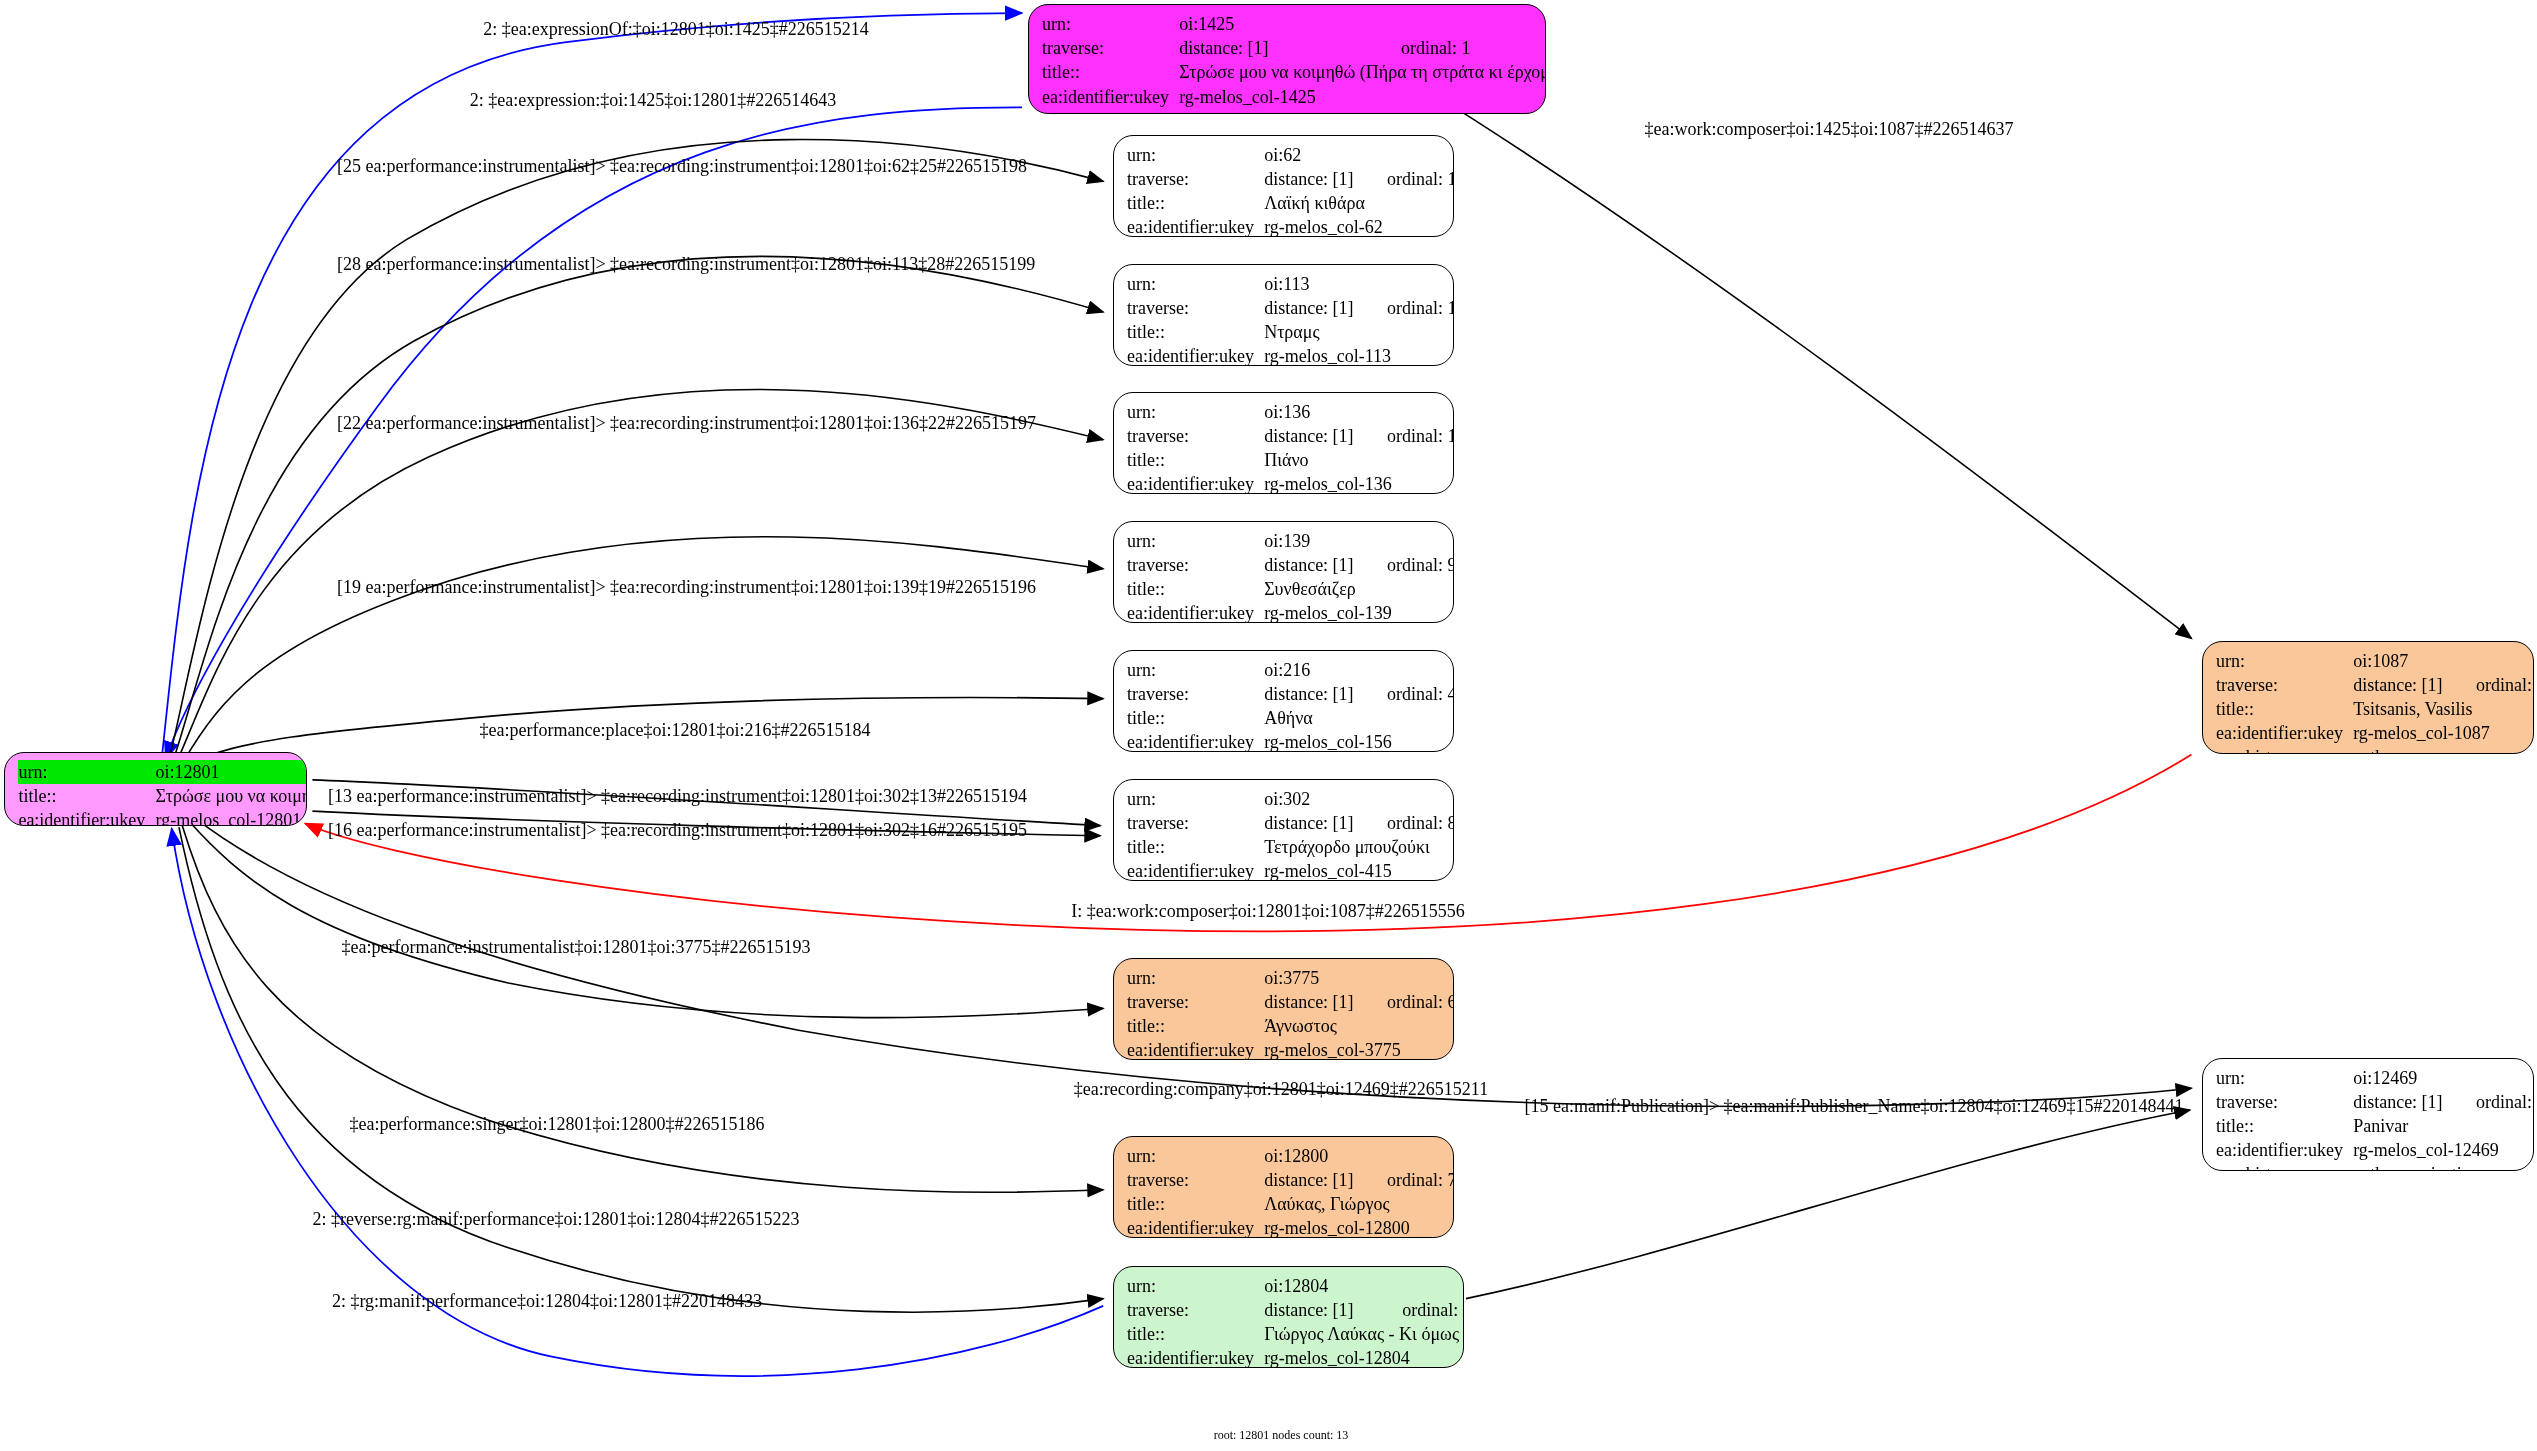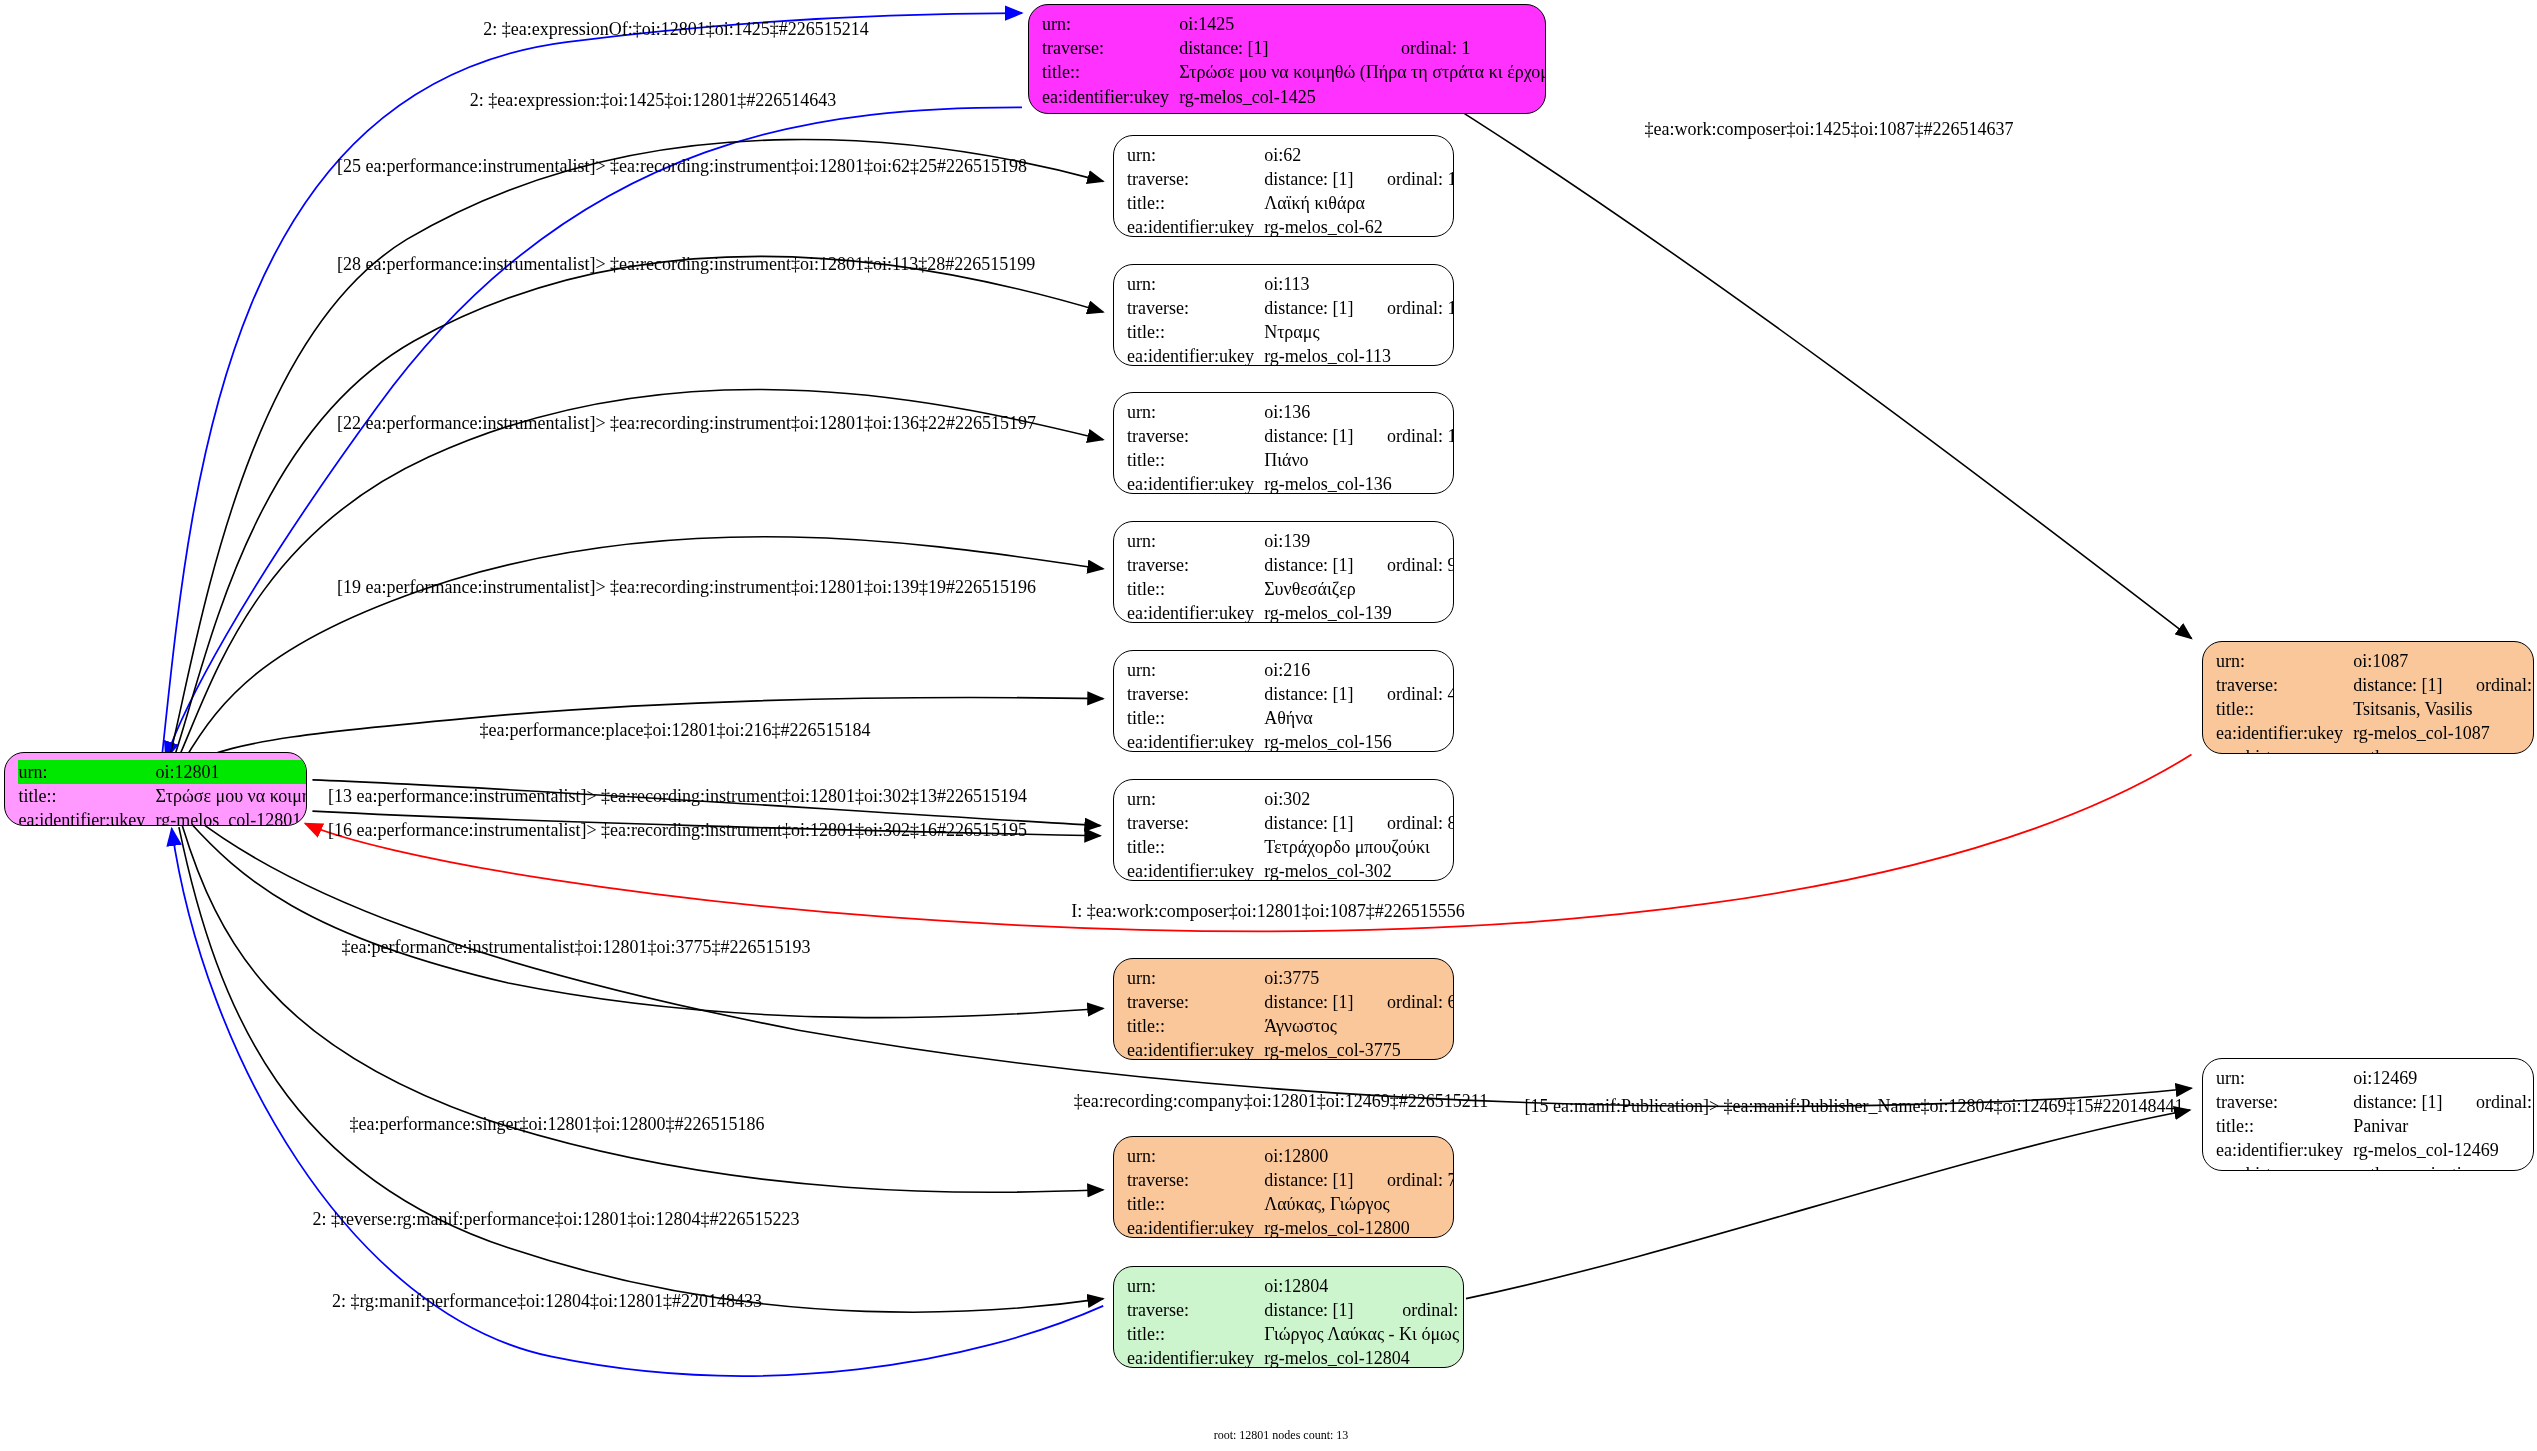--- a/index.html
+++ b/index.html
@@ -134,21 +134,21 @@
   <div class="elabel" style="left:337px;  top:255px;">[28 ea:performance:instrumentalist]&gt; ‡ea:recording:instrument‡oi:12801‡oi:113‡28#226515199</div>
   <div class="elabel" style="left:337px;  top:414px;">[22 ea:performance:instrumentalist]&gt; ‡ea:recording:instrument‡oi:12801‡oi:136‡22#226515197</div>
   <div class="elabel" style="left:337px;  top:578px;">[19 ea:performance:instrumentalist]&gt; ‡ea:recording:instrument‡oi:12801‡oi:139‡19#226515196</div>
   <div class="elabel center" style="left:675px;  top:721px;">‡ea:performance:place‡oi:12801‡oi:216‡#226515184</div>
   <div class="elabel" style="left:328px;  top:787px;">[13 ea:performance:instrumentalist]&gt; ‡ea:recording:instrument‡oi:12801‡oi:302‡13#226515194</div>
   <div class="elabel" style="left:328px;  top:821px;">[16 ea:performance:instrumentalist]&gt; ‡ea:recording:instrument‡oi:12801‡oi:302‡16#226515195</div>
   <div class="elabel center" style="left:576px;  top:938px;">‡ea:performance:instrumentalist‡oi:12801‡oi:3775‡#226515193</div>
   <div class="elabel center" style="left:557px;  top:1115px;">‡ea:performance:singer‡oi:12801‡oi:12800‡#226515186</div>
   <div class="elabel center" style="left:556px;  top:1210px;">2: ‡reverse:rg:manif:performance‡oi:12801‡oi:12804‡#226515223</div>
   <div class="elabel center" style="left:547px;  top:1292px;">2: ‡rg:manif:performance‡oi:12804‡oi:12801‡#220148433</div>
-  <div class="elabel center" style="left:1281px; top:1080px;margin-top:12px;">‡ea:recording:company‡oi:12801‡oi:12469‡#226515211</div>
+  <div class="elabel center" style="left:1281px; top:1080px;">‡ea:recording:company‡oi:12801‡oi:12469‡#226515211</div>
   <div class="elabel center" style="left:1854px; top:1097px;">[15 ea:manif:Publication]&gt; ‡ea:manif:Publisher_Name‡oi:12804‡oi:12469‡15#220148441</div>
   <div class="elabel center" style="left:1829px; top:120px;">‡ea:work:composer‡oi:1425‡oi:1087‡#226514637</div>
   <div class="elabel center" style="left:1268px; top:902px;">I: ‡ea:work:composer‡oi:12801‡oi:1087‡#226515556</div>
 
   <div class="node n-pinkroot" style="left:4.4px; top:752px; width:303px; height:74px;">
     <table>
       <tbody>
           <tr class="row-hl">
         <td class="k">urn:</td>
         <td class="v">oi:12801</td>
@@ -337,21 +337,21 @@
         <td class="k">traverse:</td>
         <td class="v">distance: [1]</td>
         <td class="v2">ordinal: 8</td>
       </tr>
       <tr>
         <td class="k">title::</td>
         <td class="v" colspan="2">Τετράχορδο μπουζούκι</td>
       </tr>
       <tr>
         <td class="k">ea:identifier:ukey</td>
-        <td class="v" colspan="2">rg-melos_col-302</td>
+        <td class="v" colspan="2">rg-melos_col-415</td>
       </tr>
 
     </tbody>
       </table>
   </div>
 
   <div class="node n-orange" style="left:1113px; top:958px; width:341px; height:102px;">
     <table>
       <tbody>
           <tr>

